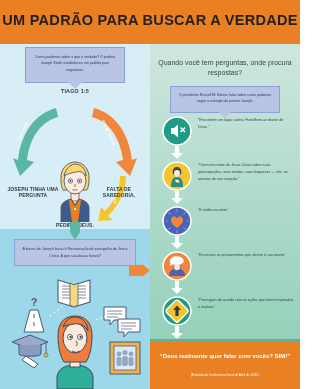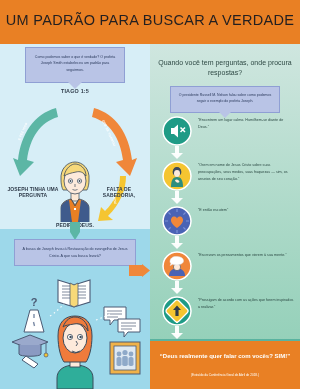--- a/index.html
+++ b/index.html
@@ -12,21 +12,21 @@
 
   
   .header{
     position:absolute;left:0;top:0;width:300px;height:44px;
     background:#e98024;
   }
   .header-title{
     position:absolute;left:0;top:12px;width:300px;
     text-align:center;
     font-size:14.5px;letter-spacing:.3px;color:#231f20;
-    font-weight:400;white-space:nowrap;
+    font-weight:700;white-space:nowrap;
   }
 
   
   .left-col{
     position:absolute;left:0;top:44px;width:150px;height:345px;
     background:#b3e0ef;
   }
   .left-top{
     position:absolute;left:0;top:0;width:150px;height:185px;
     background:#d7eef7;

